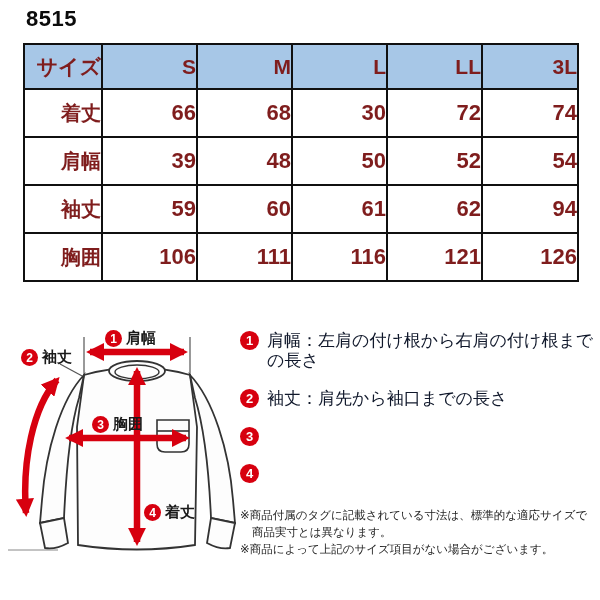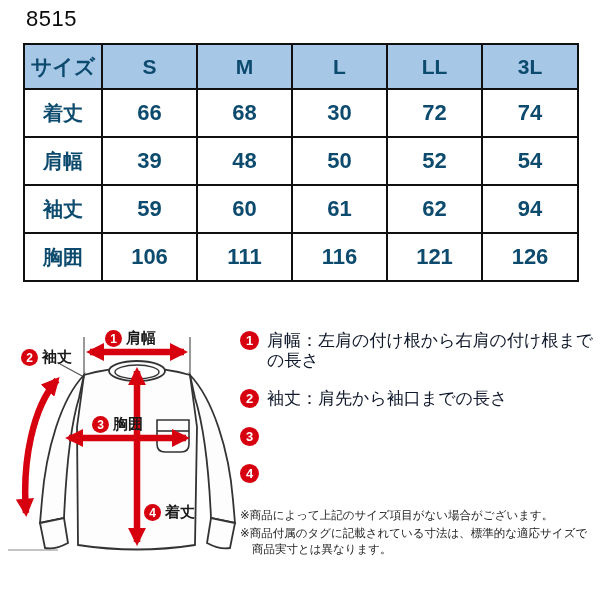--- a/index.html
+++ b/index.html
@@ -7,31 +7,31 @@
     position:relative;
     width:600px;height:600px;
     background:#ffffff;
     font-family:"Liberation Sans","DejaVu Sans",sans-serif;
     color:#111;
     overflow:hidden;
   }
   
   .product-code{
     position:absolute;left:26px;top:6px;
-    font-size:22px;font-weight:400;letter-spacing:.5px;color:#0b0b0b;
+    font-size:22px;font-weight:700;letter-spacing:.5px;color:#0b0b0b;
   }
   
   .size-table{
     position:absolute;left:23px;top:43px;width:554px;
     border-collapse:collapse;table-layout:fixed;
   }
   .size-table th,.size-table td{
     border:2px solid #101010;
-    text-align:center;vertical-align:middle;
-    font-weight:bold;color:#0c4a6e;
+    text-align:right;vertical-align:middle;
+    font-weight:bold;color:#7f1d1d;
     padding:0;
   }
   .size-table thead tr{height:45px;}
   .size-table tbody tr{height:48px;}
   .size-table thead th{background:#a7c7e7;font-size:21px;}
   .size-table tbody th{font-size:20px;background:#fff;}
   .size-table tbody td{font-size:22px;background:#fff;border-radius:6px;}
   
   .diagram-svg{position:absolute;left:0;top:315px;}
   .circle-badge{
@@ -183,18 +183,18 @@
       <span class="circle-badge">2</span>
       <span class="legend-text">袖丈：肩先から袖口までの長さ</span>
     </div>
     <div class="legend-item">
       <span class="circle-badge">3</span>
     </div>
     <div class="legend-item">
       <span class="circle-badge">4</span>
     </div>
     <div class="legend-notes">
+      <div class="legend-note">※商品付属のタグに記載されている寸法は、標準的な適応サイズで商品実寸とは異なります。</div>
       <div class="legend-note">※商品によって上記のサイズ項目がない場合がございます。</div>
-      <div class="legend-note">※商品付属のタグに記載されている寸法は、標準的な適応サイズで商品実寸とは異なります。</div>
     </div>
   </div>
 
 </div>
 
 </body></html>

